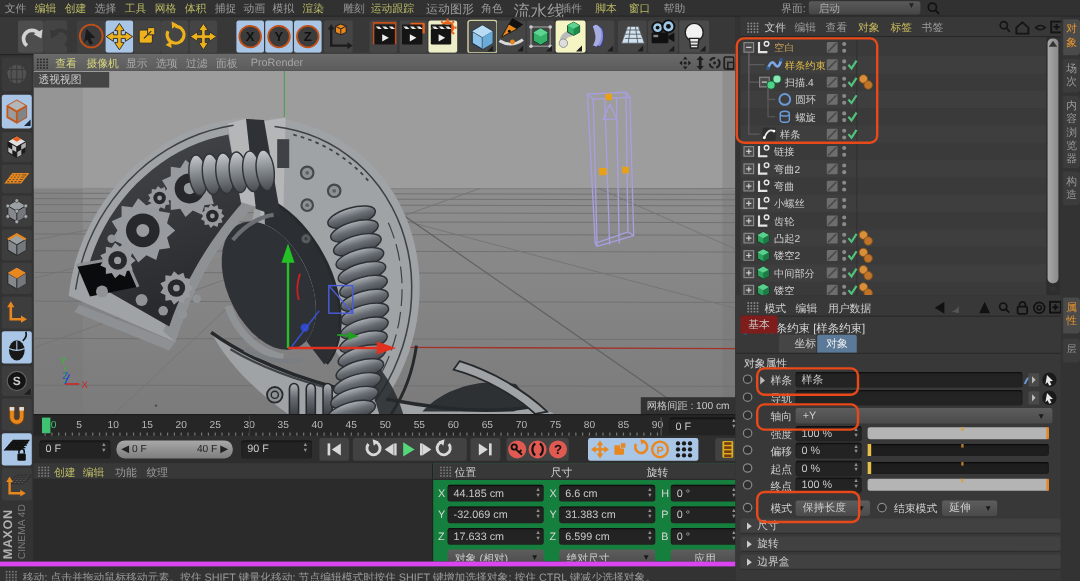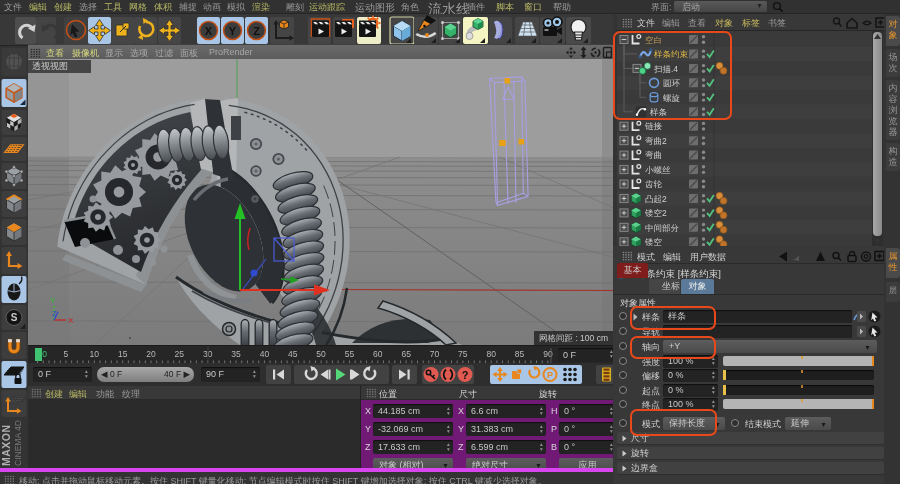--- a/index.html
+++ b/index.html
@@ -755,21 +755,21 @@
           <circle cx="9.3" cy="6.3" r="0.8" fill="#777"></circle>
           <circle cx="9.3" cy="8.7" r="0.8" fill="#777"></circle>
         </svg>
         <span class="abs oliv" style="left:17px;top:2px;font-size:9px">创建</span>
         <span class="abs oliv" style="left:41px;top:2px;font-size:9px">编辑</span>
         <span class="abs mtxt" style="left:68px;top:2px;font-size:9px">功能</span>
         <span class="abs mtxt" style="left:94px;top:2px;font-size:9px">纹理</span>
       </div>
       <div class="abs" style="left:0;top:14px;width:332px;height:68px;background:#2b2b2b"></div>
     </div>
-<div class="abs" style="left:360px;top:386px;width:257px;height:82px;background:#701a75;border-left:1px solid #222;font-size:9px">
+<div class="abs" style="left:360px;top:386px;width:257px;height:82px;background:#15803d;border-left:1px solid #222;font-size:9px">
       <div class="abs" style="left:0;top:0;width:257px;height:14px;background:#383838;border-bottom:1px solid #2a2a2a">
         <svg class="abs" style="left:5px;top:2px" width="11" height="10" viewBox="0 0 11 10">
           <circle cx="1.5" cy="1.5" r="0.8" fill="#777"></circle>
           <circle cx="1.5" cy="3.9" r="0.8" fill="#777"></circle>
           <circle cx="1.5" cy="6.3" r="0.8" fill="#777"></circle>
           <circle cx="1.5" cy="8.7" r="0.8" fill="#777"></circle>
           <circle cx="4.1" cy="1.5" r="0.8" fill="#777"></circle>
           <circle cx="4.1" cy="3.9" r="0.8" fill="#777"></circle>
           <circle cx="4.1" cy="6.3" r="0.8" fill="#777"></circle>
           <circle cx="4.1" cy="8.7" r="0.8" fill="#777"></circle>

